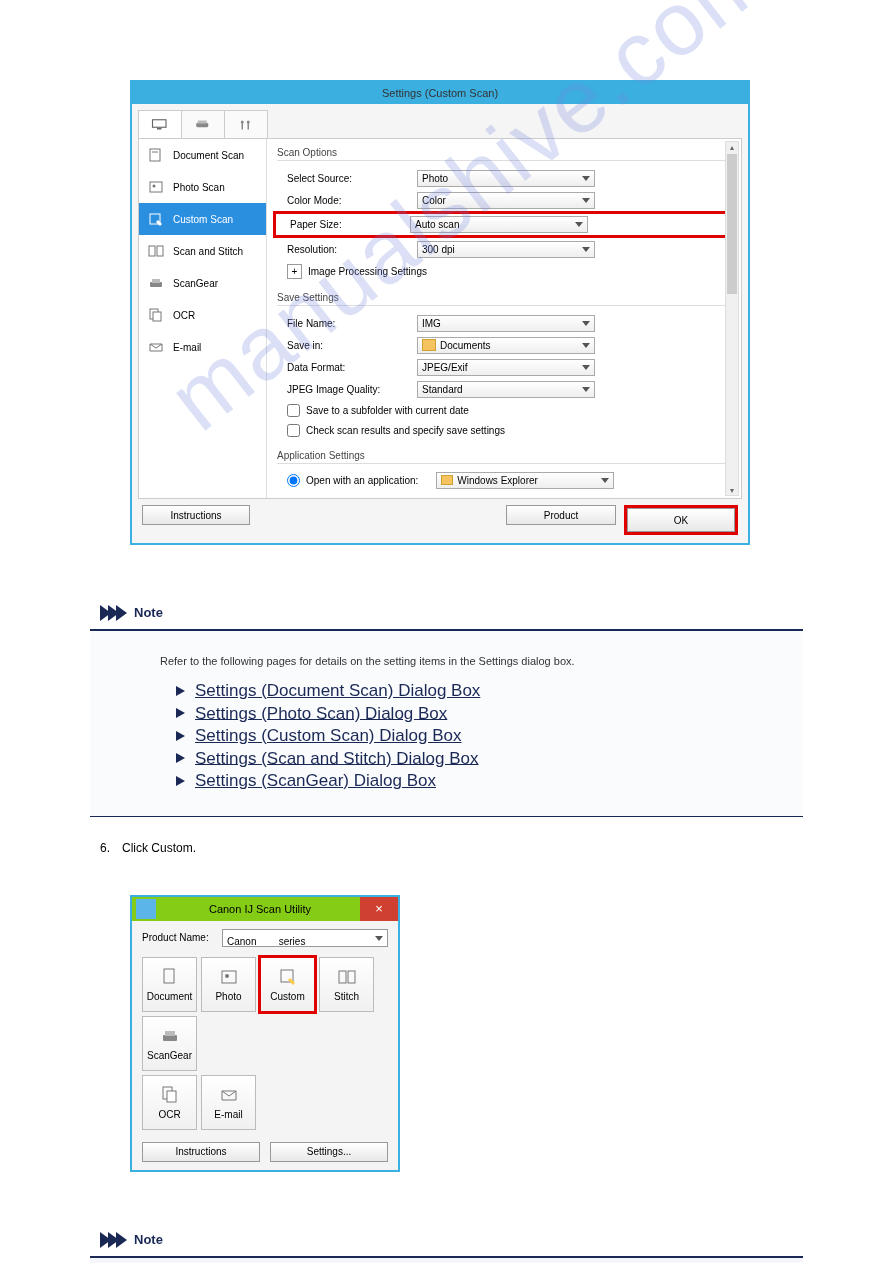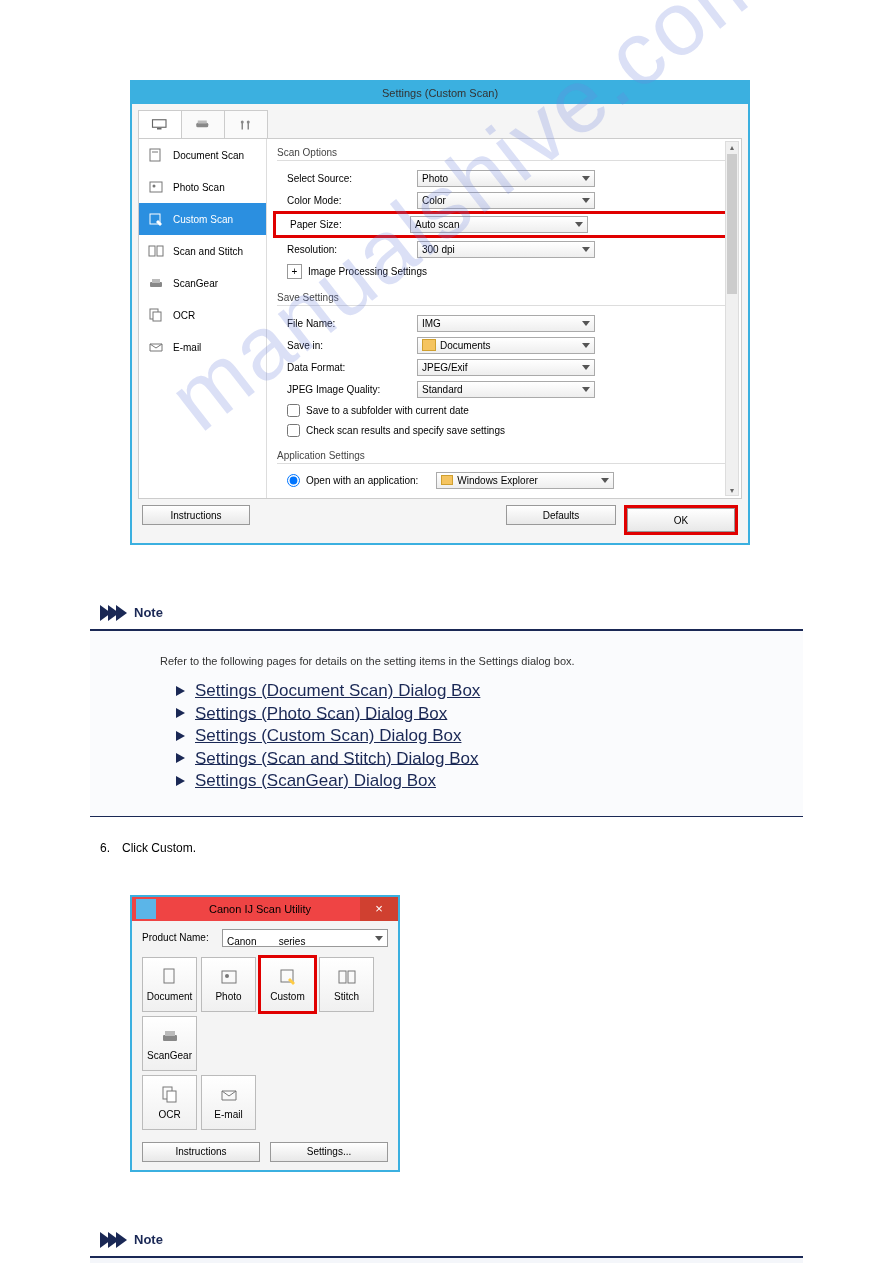--- a/index.html
+++ b/index.html
@@ -57,21 +57,21 @@
   .chevrons { margin: 60px 0 8px 100px; display: flex; gap: -2px; }
   .chev { width: 0; height: 0; border-top: 8px solid transparent; border-bottom: 8px solid transparent; border-left: 11px solid #1a2855; margin-right: -3px; }
   .note-text { margin-left: 160px; font-size: 11px; color: #333; }
   .note-box { margin: 4px 90px 0 90px; border-top: 2px solid #1a2855; border-bottom: 1px solid #1a2855; padding: 24px 0 24px 0; background: #fafbfd; }
   .note-refs { margin-left: 86px; font-size: 17px; line-height: 22px; }
   .ref-arrow { display: inline-block; width: 0; height: 0; border-top: 5px solid transparent; border-bottom: 5px solid transparent; border-left: 9px solid #1a2855; margin-right: 10px; vertical-align: middle; }
   .ref-link { color: #1a2855; text-decoration: underline; vertical-align: middle; }
   
   
   .utility { margin: 40px 0 0 130px; width: 270px; border: 2px solid #3bb0e0; background: #f4f4f4; }
-  .util-title { height: 24px; background: #ef4444; display: flex; align-items: center; font-size: 11px; }
+  .util-title { height: 24px; background: #84cc16; display: flex; align-items: center; font-size: 11px; }
   .util-title-icon { width: 20px; height: 20px; margin: 0 4px; background: #5bb5e8; }
   .util-title-text { flex: 1; text-align: center; }
   .util-close { width: 38px; height: 24px; background: #d04030; color: #fff; display: flex; align-items: center; justify-content: center; font-size: 13px; }
   .util-body { padding: 8px 10px; }
   .prod-row { display: flex; align-items: center; font-size: 10px; margin-bottom: 10px; }
   .prod-label { width: 80px; }
   .prod-dd { flex: 1; height: 18px; border: 1px solid #999; background: #fff; font-size: 10px; padding: 8px 16px 0 4px; position: relative; display: flex; align-items: center; }
   .prod-dd::after { content: ""; position: absolute; right: 4px; top: 6px; border-left: 4px solid transparent; border-right: 4px solid transparent; border-top: 5px solid #555; }
   
   .tile-grid { display: flex; flex-wrap: wrap; gap: 4px; }
@@ -267,21 +267,21 @@
           <span>Open with an application:</span>
           <div class="dropdown" style="margin-left:18px">
               <span class="folder-icon-small"></span>
               <span>Windows Explorer</span>
             </div>
         </div>
       </div>
     </div>
     <div class="bottom-bar">
       <div class="btn btn-instructions">Instructions</div>
-      <div class="btn btn-defaults">Defaults</div>
+      <div class="btn btn-defaults">Product</div>
       <div class="btn-ok-wrap">
         <div class="btn btn-ok">OK</div>
       </div>
     </div>
   </div>
 </div>
 
 <div class="chevrons">
   <div class="chev"></div>
     <div class="chev"></div>

